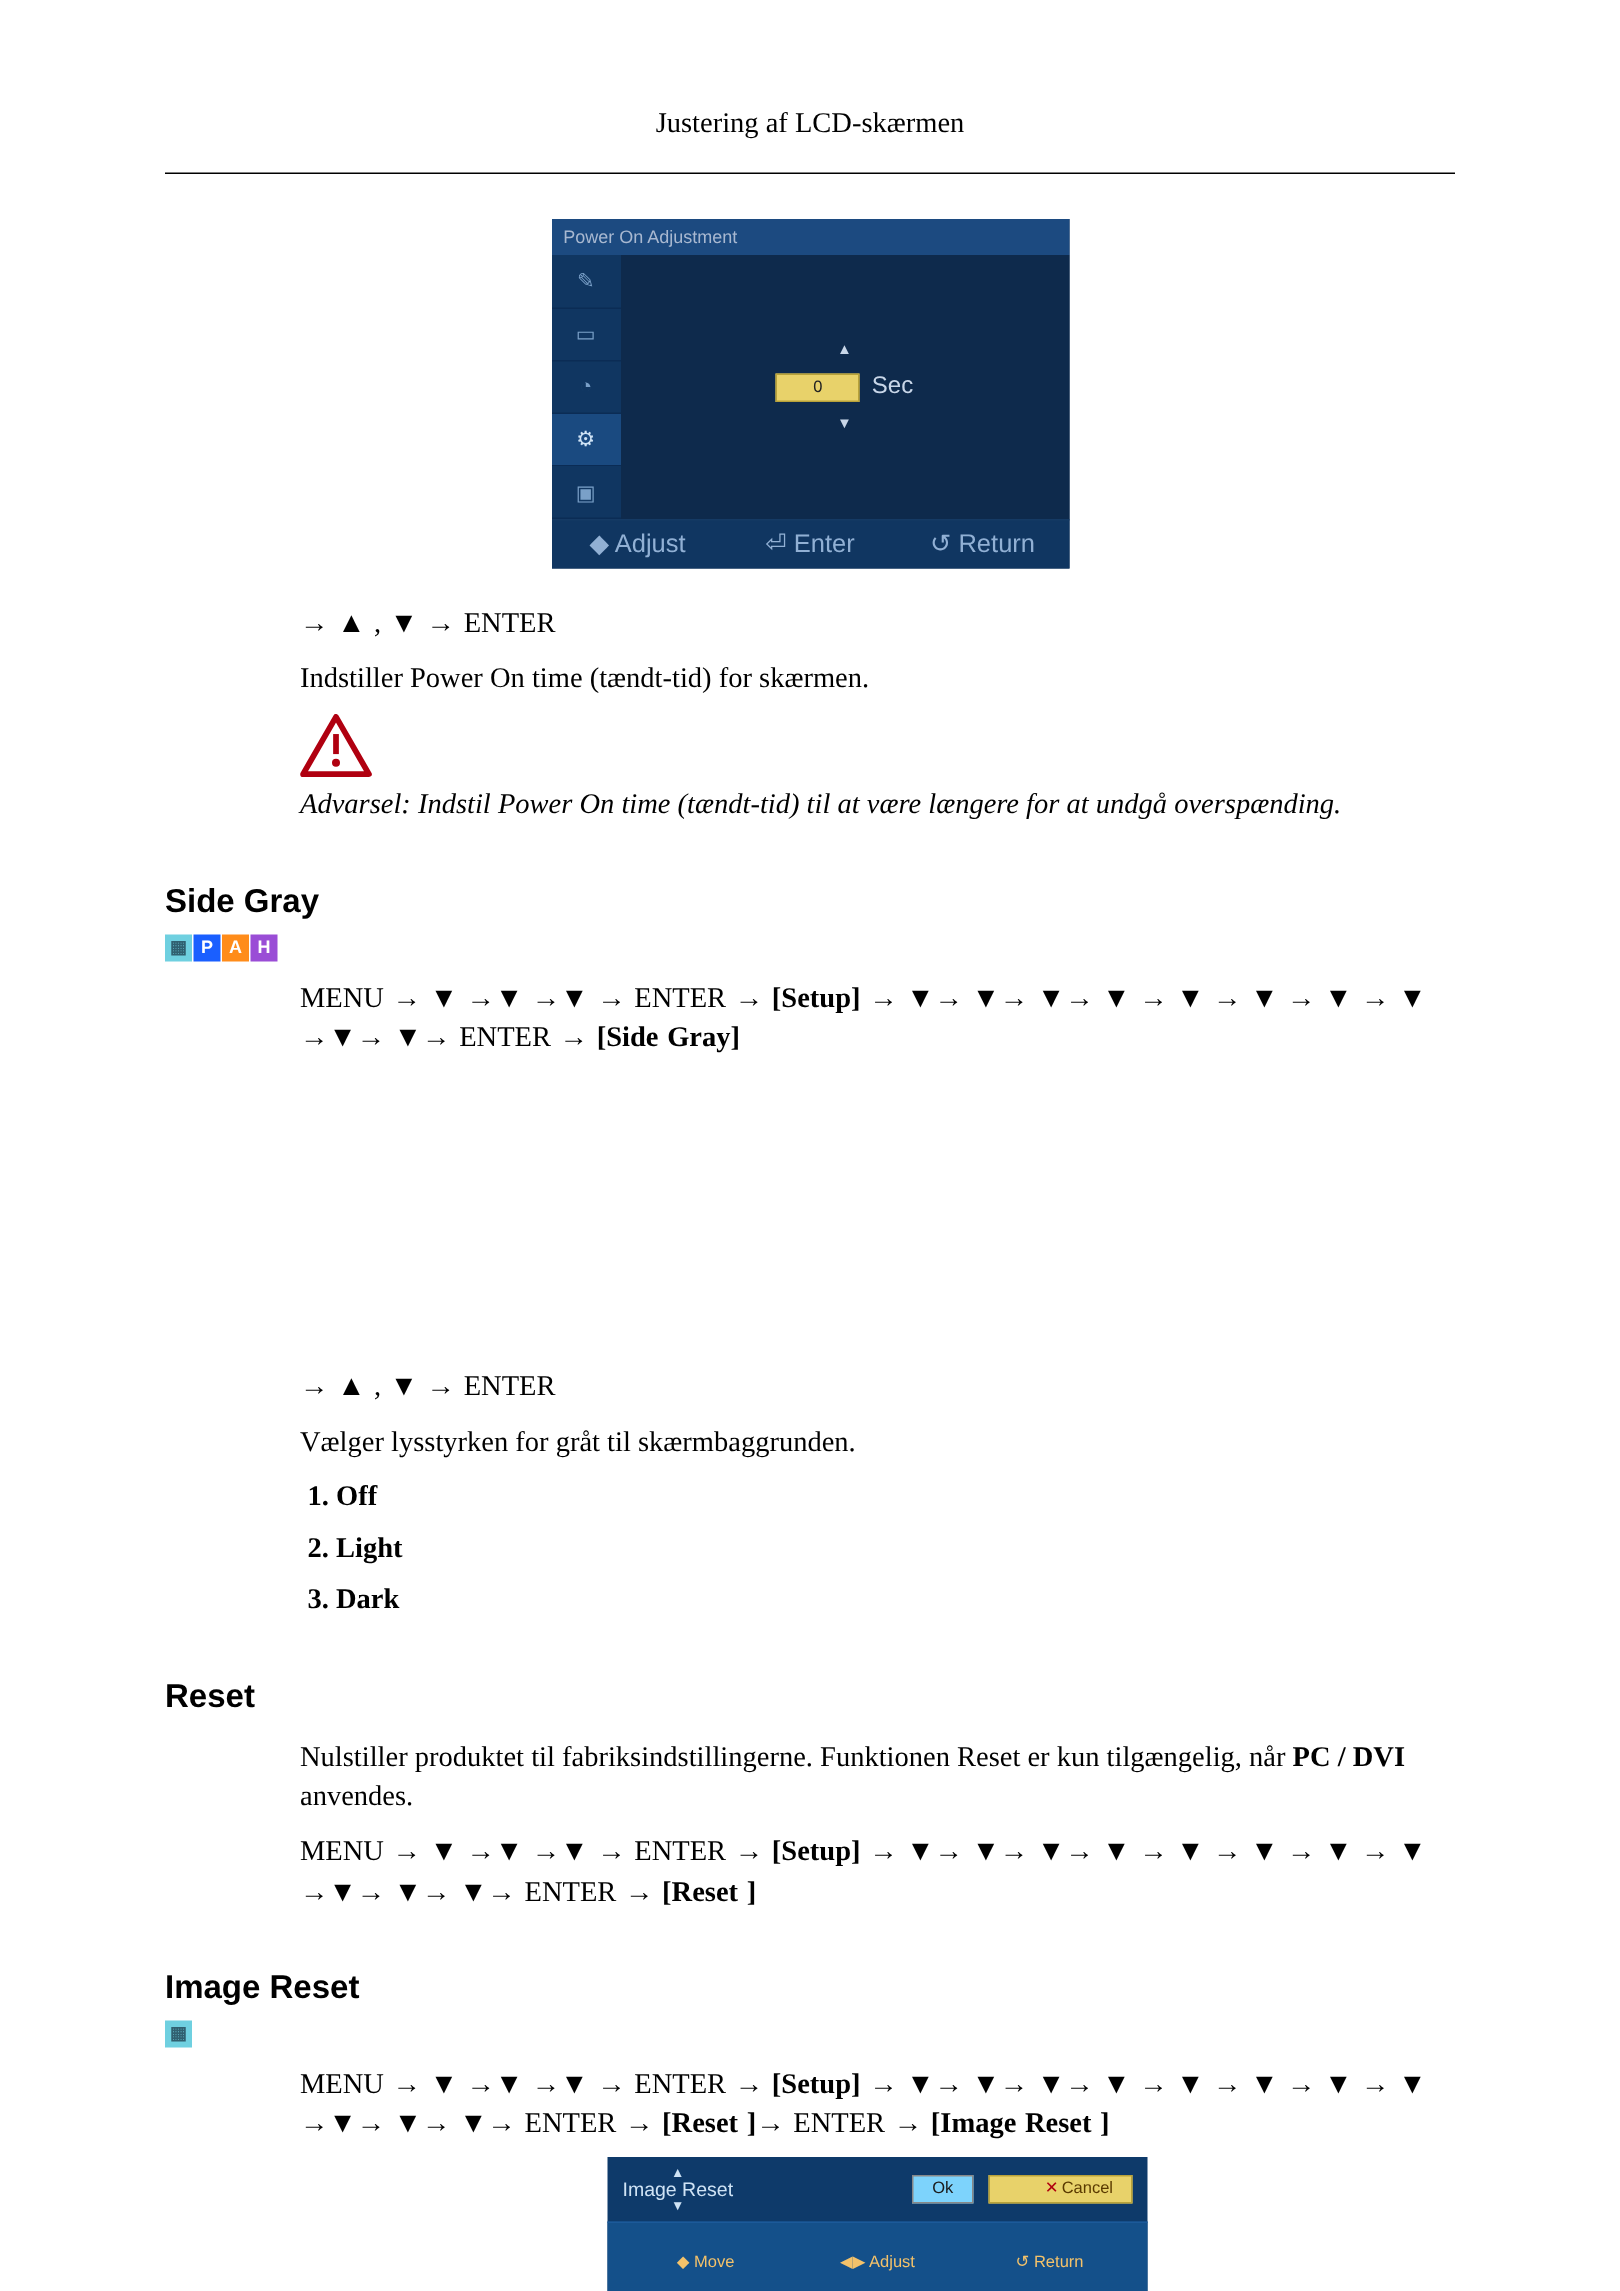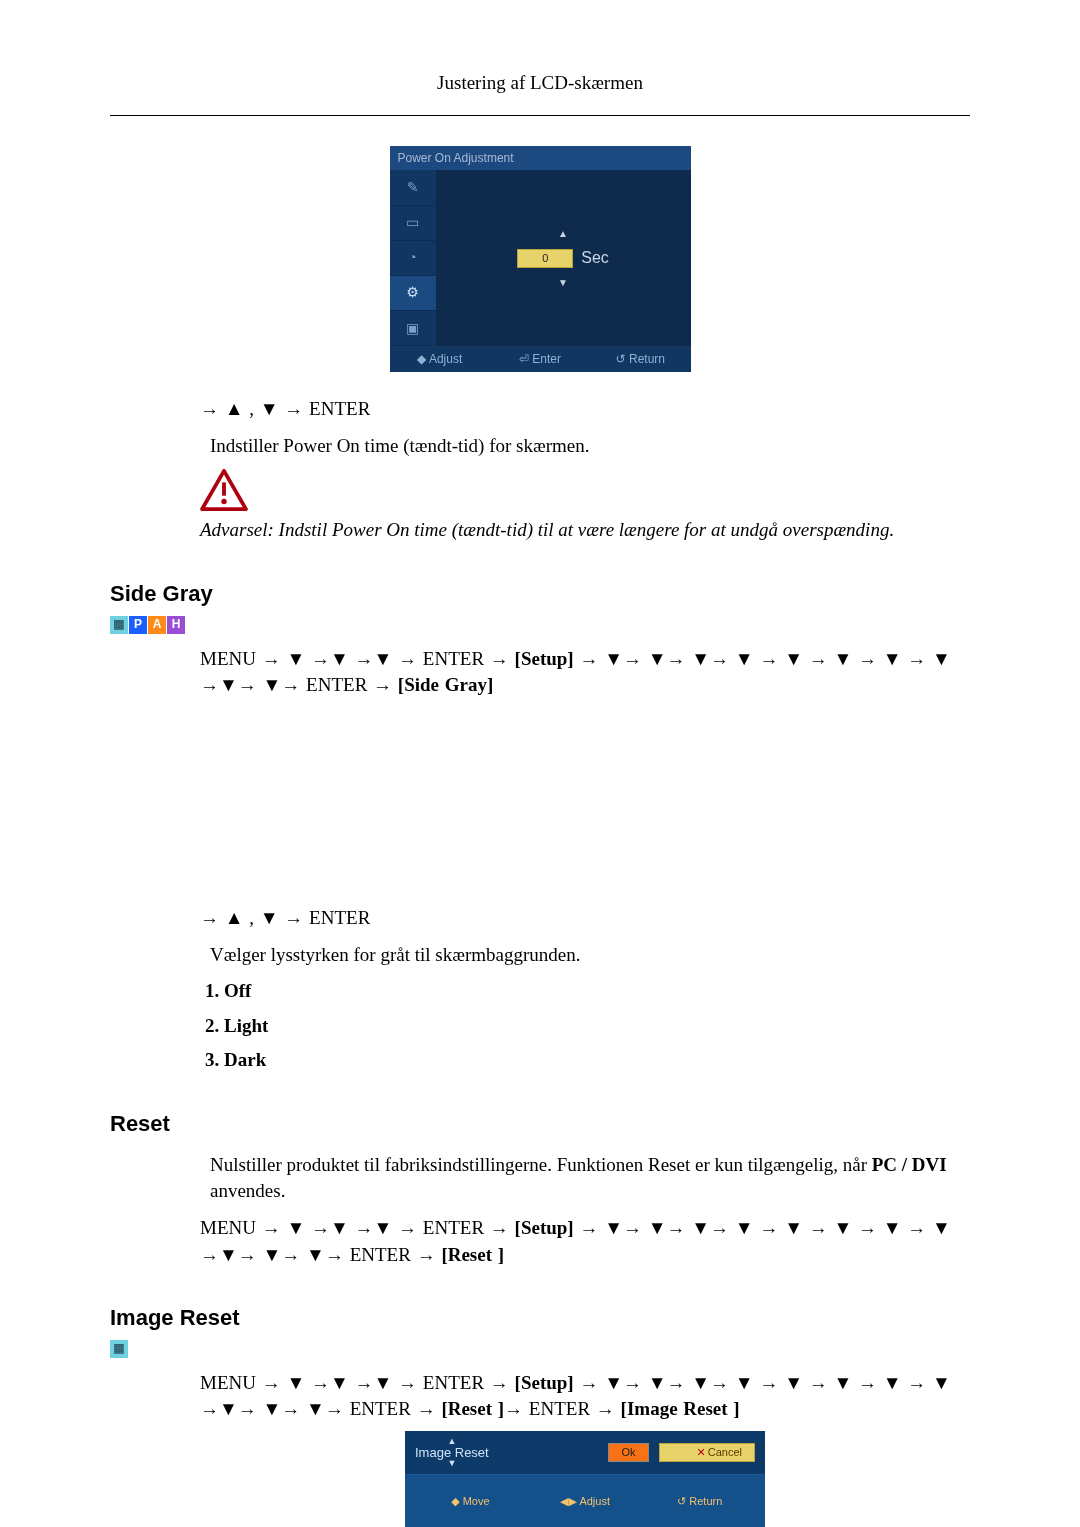--- a/index.html
+++ b/index.html
@@ -34,21 +34,21 @@
     margin: 30px 0 6px 0;
   }
   .page-number {
     text-align: center;
     font-size: 16px;
   }
   .content-indent {
     margin-left: 90px;
   }
   .osd1 {
-    width: 301px;
+    width: 345px;
     margin: 0 auto 24px auto;
     background: #0b2c55;
     color: #cdd8e8;
     font-family: Arial, sans-serif;
     font-size: 12px;
   }
   .osd1-header {
     background: #1c4a80;
     color: #a8b8d0;
     padding: 4px 8px;
@@ -109,30 +109,30 @@
   }
   .osd1-sec {
     color: #c8d6e8;
     font-size: 16px;
   }
   .osd1-footer {
     display: flex;
     border-top: 1px solid #153a64;
     padding: 4px 0;
     background: #103661;
-    font-size: 12px;
+    font-size: 17px;
   }
   .osd1-footer span {
     flex: 1;
     text-align: center;
     color: #91b0d4;
   }
 
   .line-text {
-    margin: 10px 10px;
+    margin: 10px 0;
   }
   .warning-block {
     display: flex;
     flex-direction: column;
     gap: 6px;
     margin: 10px 0 18px 0;
     font-style: italic;
   }
   .warning-icon-svg {
     width: 48px;
@@ -206,21 +206,21 @@
   .osd2-title .caret-down { color:#cfe3f5; font-size:9px; }
   .osd2-spacer { flex:1; }
   .osd2-btn {
     font-size: 11px;
     padding: 1px 12px;
     margin-left: 10px;
     border: 1px solid #888;
     background: #e0e0e0;
     color: #333;
   }
-  .osd2-btn.ok { background:#f97316; color:#1a1a1a; }
+  .osd2-btn.ok { background:#7dd3fc; color:#1a1a1a; }
   .osd2-btn.cancel { background:#e8d26a; color:#5a3a00; border-color:#b8a23a;padding-left:37px;}
   .osd2-footer {
     display: flex;
     border-top: 1px solid #1c5a9a;
     background:#14508a;
     font-size: 11px;
     padding: 19px 8px;
   }
   .osd2-footer span {
     flex: 1;

